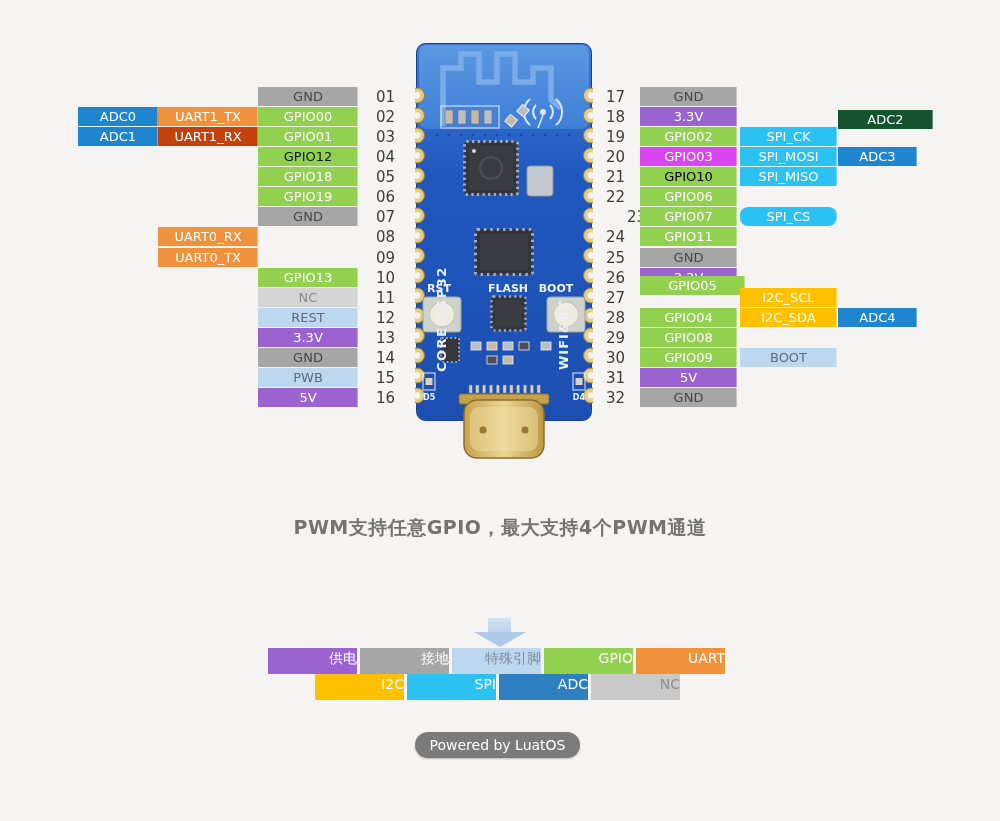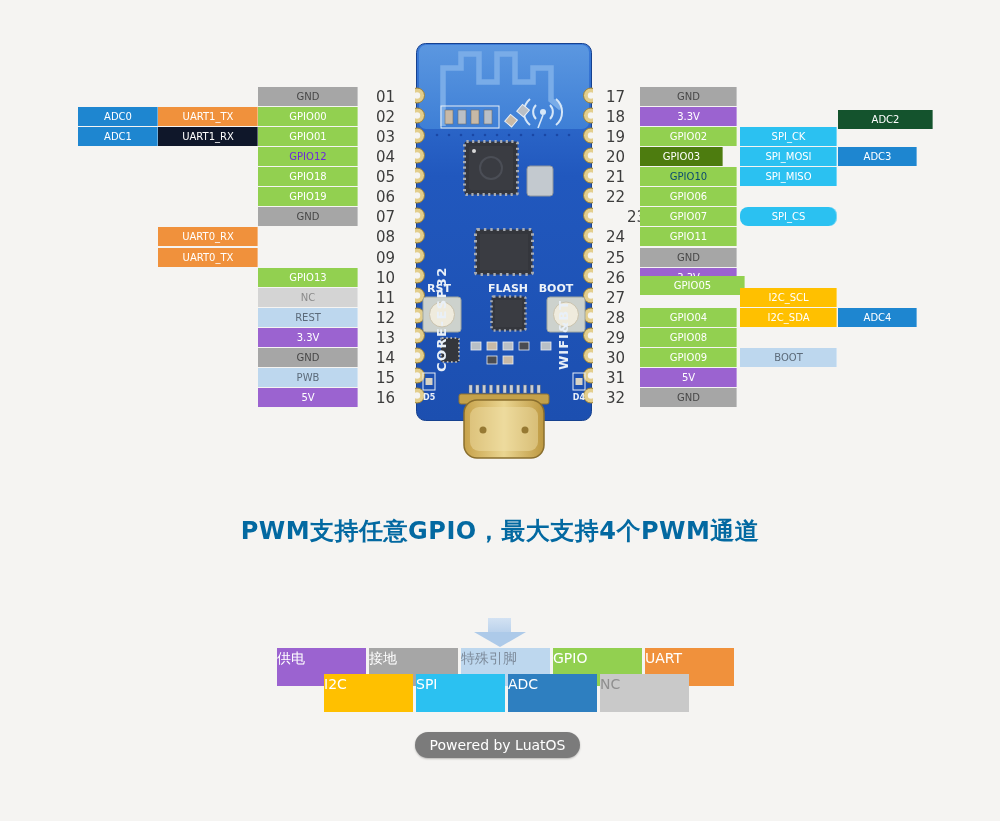--- a/index.html
+++ b/index.html
@@ -2,47 +2,47 @@
 <html><head>
 <meta charset="utf-8">
 <style>
   html,body{margin:0;padding:0;}
   .stage{
     position:relative; width:1000px; height:821px; background:#F5F4F2;
     font-family:"DejaVu Sans","Liberation Sans",sans-serif; overflow:hidden;
   }
   .pinbox{
     position:absolute; height:19px; line-height:19px; text-align:center;
-    font-size:10px; white-space:nowrap;
+    font-size:13px; white-space:nowrap;
     box-shadow: inset -1px 0 0 rgba(255,255,255,.35);
   }
   .pin-num{
     position:absolute; height:19px; line-height:20px; font-size:15px; color:#3C3C3C;
   }
   .pwm-note{
     position:absolute; top:515px; left:0; width:1000px; text-align:center;
-    font-size:24px; font-weight:bold; color:#0369a1; letter-spacing:.5px;
+    font-size:19px; font-weight:bold; color:#737373; letter-spacing:.5px;
   }
   .legend-title{
     position:absolute; top:593px; left:0; width:1000px; text-align:center;
     font-size:16px; font-weight:bold; color:#737373; letter-spacing:2px;
   }
   .arrow{position:absolute; left:0; top:0;}
   .arrow .stem{
     position:absolute; left:488px; top:618px; width:23px; height:14px;
     background:linear-gradient(#D3E2F3,#BBD2EC);
   }
   .arrow .head{
     position:absolute; left:474px; top:632px; width:0; height:0;
     border-left:26px solid transparent; border-right:26px solid transparent;
     border-top:15px solid #ADCAE9;
   }
   .legend-item{
-    position:absolute; height:38px; line-height:21px; width:89px;
-    text-align:left; font-size:14px; white-space:nowrap;margin-left:9px;
+    position:absolute; height:26px; line-height:21px; width:89px;
+    text-align:right; font-size:14px; white-space:nowrap;
   }
   .badge{
     position:absolute; left:415px; top:732px; width:165px; height:26px;
     border-radius:13px; background:#7B7B7B; color:#FFFFFF; text-align:center;
     line-height:26px; font-size:14px; box-shadow:0 1px 2px rgba(0,0,0,.25);
   }
   svg text{font-family:"DejaVu Sans","Liberation Sans",sans-serif;}
 </style>
 </head>
 <body>
@@ -256,24 +256,24 @@
 
   <div id="pins">
       <div class="pin-num" style="left: 350px; top: 87px; width: 45px; text-align: right;">01</div>
       <div class="pinbox" style="left: 258px; top: 87px; width: 100px; background: rgb(166, 166, 166); color: rgb(71, 71, 71);">GND</div>
       <div class="pin-num" style="left: 350px; top: 107px; width: 45px; text-align: right;">02</div>
       <div class="pinbox" style="left: 258px; top: 107px; width: 100px; background: rgb(146, 208, 80); color: rgb(255, 255, 255);">GPIO00</div>
       <div class="pinbox" style="left: 158px; top: 107px; width: 100px; background: rgb(240, 145, 60); color: rgb(255, 255, 255);">UART1_TX</div>
       <div class="pinbox" style="left: 78px; top: 107px; width: 80px; background: rgb(30, 134, 208); color: rgb(255, 255, 255);">ADC0</div>
       <div class="pin-num" style="left: 350px; top: 127px; width: 45px; text-align: right;">03</div>
       <div class="pinbox" style="left: 258px; top: 127px; width: 100px; background: rgb(146, 208, 80); color: rgb(255, 255, 255);">GPIO01</div>
-      <div class="pinbox" style="left: 158px; top: 127px; width: 100px; background: #0f172a; color: rgb(255, 255, 255);">UART1_RX</div>
+      <div class="pinbox" style="left: 158px; top: 127px; width: 100px; background: #c2410c; color: rgb(255, 255, 255);">UART1_RX</div>
       <div class="pinbox" style="left: 78px; top: 127px; width: 80px; background: rgb(30, 134, 208); color: rgb(255, 255, 255);">ADC1</div>
       <div class="pin-num" style="left: 350px; top: 147px; width: 45px; text-align: right;">04</div>
-      <div class="pinbox" style="left: 258px; top: 147px; width: 100px; background: rgb(146, 208, 80); color: #6d28d9;">GPIO12</div>
+      <div class="pinbox" style="left: 258px; top: 147px; width: 100px; background: rgb(146, 208, 80); color: #0f172a;">GPIO12</div>
       <div class="pin-num" style="left: 350px; top: 167px; width: 45px; text-align: right;">05</div>
       <div class="pinbox" style="left: 258px; top: 167px; width: 100px; background: rgb(146, 208, 80); color: rgb(255, 255, 255);">GPIO18</div>
       <div class="pin-num" style="left: 350px; top: 187px; width: 45px; text-align: right;">06</div>
       <div class="pinbox" style="left: 258px; top: 187px; width: 100px; background: rgb(146, 208, 80); color: rgb(255, 255, 255);">GPIO19</div>
       <div class="pin-num" style="left: 350px; top: 207px; width: 45px; text-align: right;">07</div>
       <div class="pinbox" style="left: 258px; top: 207px; width: 100px; background: rgb(166, 166, 166); color: rgb(71, 71, 71);">GND</div>
       <div class="pin-num" style="left: 350px; top: 227px; width: 45px; text-align: right;">08</div>
       <div class="pinbox" style="left: 158px; top: 227px; width: 100px; background: rgb(240, 145, 60); color: rgb(255, 255, 255);">UART0_RX</div>
       <div class="pin-num" style="left: 350px; top: 248px; width: 45px; text-align: right;">09</div>
       <div class="pinbox" style="left: 158px; top: 248px; width: 100px; background: rgb(240, 145, 60); color: rgb(255, 255, 255);">UART0_TX</div>
@@ -293,25 +293,25 @@
       <div class="pinbox" style="left: 258px; top: 388px; width: 100px; background: rgb(155, 99, 208); color: rgb(255, 255, 255);">5V</div>
       <div class="pin-num" style="left: 606px; top: 87px; width: 40px; text-align: left;">17</div>
       <div class="pinbox" style="left: 640px; top: 87px; width: 97px; background: rgb(166, 166, 166); color: rgb(71, 71, 71);">GND</div>
       <div class="pin-num" style="left: 606px; top: 107px; width: 40px; text-align: left;">18</div>
       <div class="pinbox" style="left: 640px; top: 107px; width: 97px; background: rgb(155, 99, 208); color: rgb(255, 255, 255);">3.3V</div>
       <div class="pin-num" style="left: 606px; top: 127px; width: 40px; text-align: left;">19</div>
       <div class="pinbox" style="left: 640px; top: 127px; width: 97px; background: rgb(146, 208, 80); color: rgb(255, 255, 255);">GPIO02</div>
       <div class="pinbox" style="left: 740px; top: 127px; width: 97px; background: rgb(43, 193, 241); color: rgb(255, 255, 255);">SPI_CK</div>
       <div class="pinbox" style="left: 838px; top: 110px; width: 95px; background: #14532d; color: rgb(255, 255, 255);">ADC2</div>
       <div class="pin-num" style="left: 606px; top: 147px; width: 40px; text-align: left;">20</div>
-      <div class="pinbox" style="left: 640px; top: 147px; width: 83px; background: #4d7c0f; color: rgb(255, 255, 255);">GPIO03</div>
+      <div class="pinbox" style="left: 640px; top: 147px; width: 97px; background: #d946ef; color: rgb(255, 255, 255);">GPIO03</div>
       <div class="pinbox" style="left: 740px; top: 147px; width: 97px; background: rgb(43, 193, 241); color: rgb(255, 255, 255);">SPI_MOSI</div>
       <div class="pinbox" style="left: 838px; top: 147px; width: 79px; background: rgb(30, 134, 208); color: rgb(255, 255, 255);">ADC3</div>
       <div class="pin-num" style="left: 606px; top: 167px; width: 40px; text-align: left;">21</div>
-      <div class="pinbox" style="left: 640px; top: 167px; width: 97px; background: rgb(146, 208, 80); color: #0c4a6e;">GPIO10</div>
+      <div class="pinbox" style="left: 640px; top: 167px; width: 97px; background: rgb(146, 208, 80); color: #000000;">GPIO10</div>
       <div class="pinbox" style="left: 740px; top: 167px; width: 97px; background: rgb(43, 193, 241); color: rgb(255, 255, 255);">SPI_MISO</div>
       <div class="pin-num" style="left: 606px; top: 187px; width: 40px; text-align: left;">22</div>
       <div class="pinbox" style="left: 640px; top: 187px; width: 97px; background: rgb(146, 208, 80); color: rgb(255, 255, 255);">GPIO06</div>
       <div class="pin-num" style="left: 606px; top: 207px; width: 40px; text-align: right;">23</div>
       <div class="pinbox" style="left: 640px; top: 207px; width: 97px; background: rgb(146, 208, 80); color: rgb(255, 255, 255);">GPIO07</div>
       <div class="pinbox" style="left: 740px; top: 207px; width: 97px; background: rgb(43, 193, 241); color: rgb(255, 255, 255); border-radius: 8px;">SPI_CS</div>
       <div class="pin-num" style="left: 606px; top: 227px; width: 40px; text-align: left;">24</div>
       <div class="pinbox" style="left: 640px; top: 227px; width: 97px; background: rgb(146, 208, 80); color: rgb(255, 255, 255);">GPIO11</div>
       <div class="pin-num" style="left: 606px; top: 248px; width: 40px; text-align: left;">25</div>
       <div class="pinbox" style="left: 640px; top: 248px; width: 97px; background: rgb(166, 166, 166); color: rgb(71, 71, 71);">GND</div>

